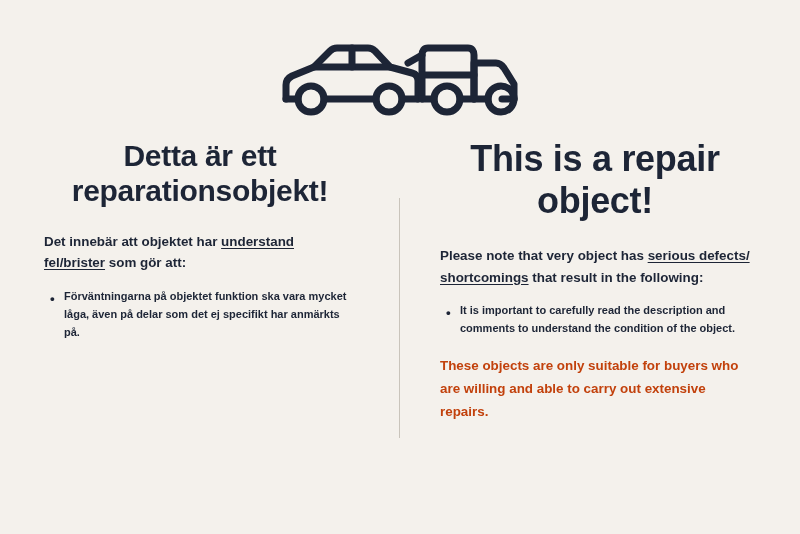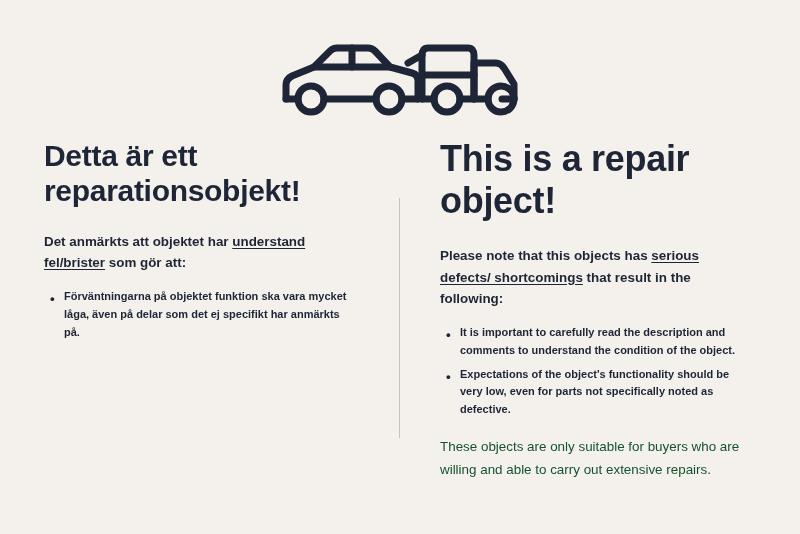--- a/index.html
+++ b/index.html
@@ -63,21 +63,21 @@
     height: 240px;
     background: #c9c4bb;
   }
 
   h1 {
     margin: 0 0 22px 0;
     font-size: 30px;
     line-height: 1.18;
     font-weight: 700;
     letter-spacing: -0.3px;
-    text-align: left;
+    text-align: center;
     color: #1d2536;
   }
 
   .lede {
     margin: 0 0 14px 0;
     font-size: 13.4px;
     line-height: 1.62;
     font-weight: 700;
     color: #1d2536;
   }
@@ -105,22 +105,22 @@
     left: -14px;
     top: 0;
     font-size: 13.4px;
     line-height: 1.62;
   }
 
   .outro {
     margin: 0;
     font-size: 13.4px;
     line-height: 1.72;
-    font-weight: 400;
-    color: #14532d;
+    font-weight: 700;
+    color: #c2410c;
   }
 
   .right h1 {
     font-size: 36px;
   }
 </style>
 </head>
 <body>
 
 <div class="page">
@@ -157,38 +157,37 @@
   </div>
 
   <div class="divider"></div>
 
   <div class="columns">
 
     <div class="col left">
       <h1>Detta är ett reparationsobjekt!</h1>
 
       <p class="lede">
-        <span>Det anmärkts att objektet har </span><span class="u">understand fel/brister</span><span> som gör att:</span>
+        <span>Det innebär att objektet har </span><span class="u">understand fel/brister</span><span> som gör att:</span>
       </p>
 
       <ul>
         <li>Förväntningarna på objektet funktion ska vara mycket låga, även på delar som det ej specifikt har anmärkts på.</li>
       </ul>
 
     </div>
 
     <div class="col right">
       <h1>This is a repair object!</h1>
 
       <p class="lede">
-        <span>Please note that this objects has </span><span class="u">serious defects/ shortcomings</span><span> that result in the following:</span>
+        <span>Please note that very object has </span><span class="u">serious defects/ shortcomings</span><span> that result in the following:</span>
       </p>
 
       <ul>
         <li>It is important to carefully read the description and comments to understand the condition of the object.</li>
-        <li>Expectations of the object's functionality should be very low, even for parts not specifically noted as defective.</li>
       </ul>
 
       <p class="outro">These objects are only suitable for buyers who are willing and able to carry out extensive repairs.</p>
     </div>
 
   </div>
 </div>
 
 </body></html>

